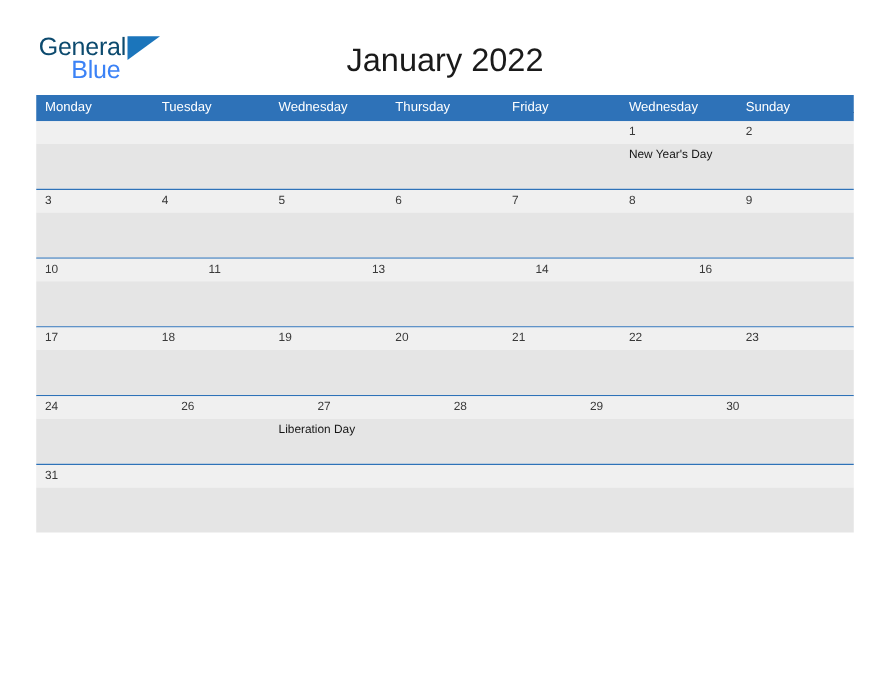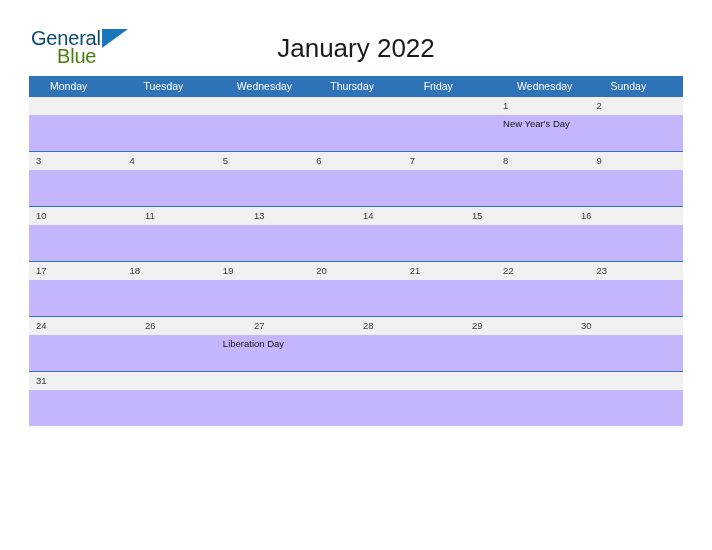--- a/index.html
+++ b/index.html
@@ -50,21 +50,21 @@
     letter-spacing: -0.2px;
     color: #0c4a6e;
     font-family: "Liberation Sans", sans-serif;
   }
   .logo-blue {
     position: absolute;
     left: 26px;
     top: 18px;
     font-size: 20px;
     letter-spacing: -0.2px;
-    color: #4d7c0f;
+    color: #3b82f6;
     font-family: "Liberation Sans", sans-serif;
   }
   .logo-flag {
     position: absolute;
     left: 71px;
     top: 1px;
     width: 0;
     height: 0;
     border-left: 26px solid #1b75bb;
     border-bottom: 19px solid transparent;
@@ -104,21 +104,21 @@
     display: flex;
     width: 100%;
     background: #2e72b8;
     height: 20px;
   }
   .dow-cell {
     flex: 1 1 0;
     color: #ffffff;
     font-size: 10.5px;
     line-height: 20px;
-    padding-left: 21px;
+    padding-left: 7px;
     box-sizing: border-box;
     font-family: "Liberation Sans", sans-serif;
     overflow: hidden;
     white-space: nowrap;
   }
 
   .week {
     width: 100%;
     border-top: 1.4px solid #2e72b8;
   }
@@ -140,21 +140,21 @@
     padding-left: 7px;
     box-sizing: border-box;
     font-family: "Liberation Sans", sans-serif;
     white-space: nowrap;
   }
 
   .week-events {
     display: flex;
     width: 100%;
     height: 36px;
-    background: #c4b5fd;
+    background: #e5e5e5;
   }
   .event-cell {
     flex: 1 1 0;
     box-sizing: border-box;
     padding: 2px 4px 0 7px;
     font-size: 9.5px;
     line-height: 13px;
     color: #161616;
     font-family: "Liberation Sans", sans-serif;
     overflow: hidden;
@@ -264,21 +264,20 @@
           </div>
       </div>
     </div>
 
     <div class="week">
       <div class="week-dates">
         <div class="date-cell">10</div>
         <div class="date-cell">11</div>
         <div class="date-cell">13</div>
         <div class="date-cell">14</div>
-        <div class="date-cell">15</div>
         <div class="date-cell">16</div>
       </div>
       <div class="week-events">
         <div class="event-cell">
             <span class="event-text"></span>
           </div>
         <div class="event-cell">
             <span class="event-text"></span>
           </div>
         <div class="event-cell">

